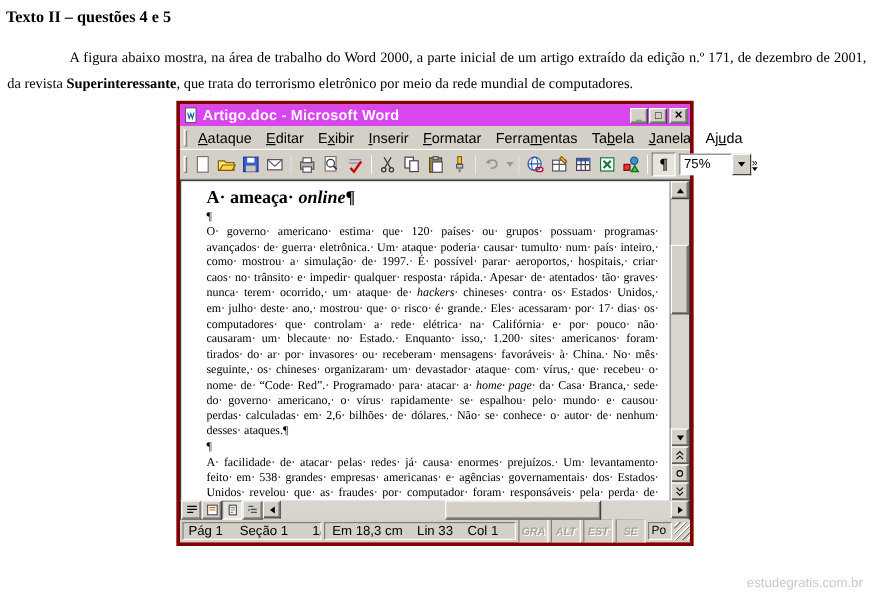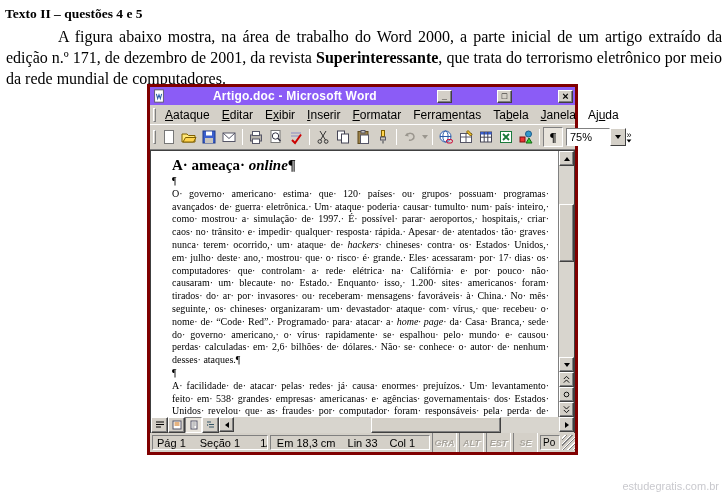--- a/index.html
+++ b/index.html
@@ -1,29 +1,29 @@
 <!DOCTYPE html>
 <html><head>
 <meta charset="utf-8">
 <style>
   * { margin:0; padding:0; box-sizing:border-box; }
   html,body { width:727px; height:497px; background:#fff; overflow:hidden; }
   body { font-family:"Liberation Serif", serif; color:#000; position:relative; }
 
   .sheet-heading { position:absolute; left:5px; top:6px; font-size:13.5px; font-weight:bold; }
-  .intro { position:absolute; left:6px; top:26px; width:716px; font-size:16px; line-height:21px; text-align:justify; text-indent:52px;font-family:Liberation Serif, serif; }
+  .intro { position:absolute; left:6px; top:38px; width:716px; font-size:12px; line-height:21px; text-align:justify; text-indent:52px;font-family:Liberation Serif, serif; }
   .intro b { font-weight:bold; }
   .watermark { position:absolute; right:8px; bottom:5px; font-family:"Liberation Sans",sans-serif; font-size:11px; color:#c9c9ce; }
 
   
   .word-window { position:absolute; left:147px; top:84px; width:431px; height:371px;
     border:3px solid #800000; background:#d4d0c8; display:flex; flex-direction:column;
     font-family:"Liberation Sans",sans-serif; }
 
-  .titlebar { height:18px; background:#8b5cf6; display:flex; align-items:center; padding:0 2px; flex:0 0 auto;gap:44px; }
+  .titlebar { height:18px; background:#d946ef; display:flex; align-items:center; padding:0 2px; flex:0 0 auto; }
   .titlebar .app-icon { width:14px; height:14px; margin-right:3px; flex:0 0 auto; }
   .titlebar .title-text { color:#fff; font-weight:bold; font-size:12px; flex:1; white-space:nowrap; overflow:hidden; letter-spacing:.2px; }
   .win-btn { width:15px; height:13px; background:#d4d0c8; border:1px solid; border-color:#fff #404040 #404040 #fff;
     box-shadow:inset -1px -1px 0 #808080; font-size:9px; font-weight:bold; color:#000; line-height:10px;
     text-align:center; margin-left:1px; cursor:default; }
   .win-btn.close { margin-left:2px; font-size:11px; line-height:11px; }
 
   .menubar { height:20px; display:flex; align-items:center; padding-left:2px; flex:0 0 auto;
     border-bottom:1px solid #fff; font-size:12px; }
   .grip-v { width:3px; height:14px; border:1px solid; border-color:#fff #808080 #808080 #fff; margin:0 3px 0 1px; flex:0 0 auto; }

